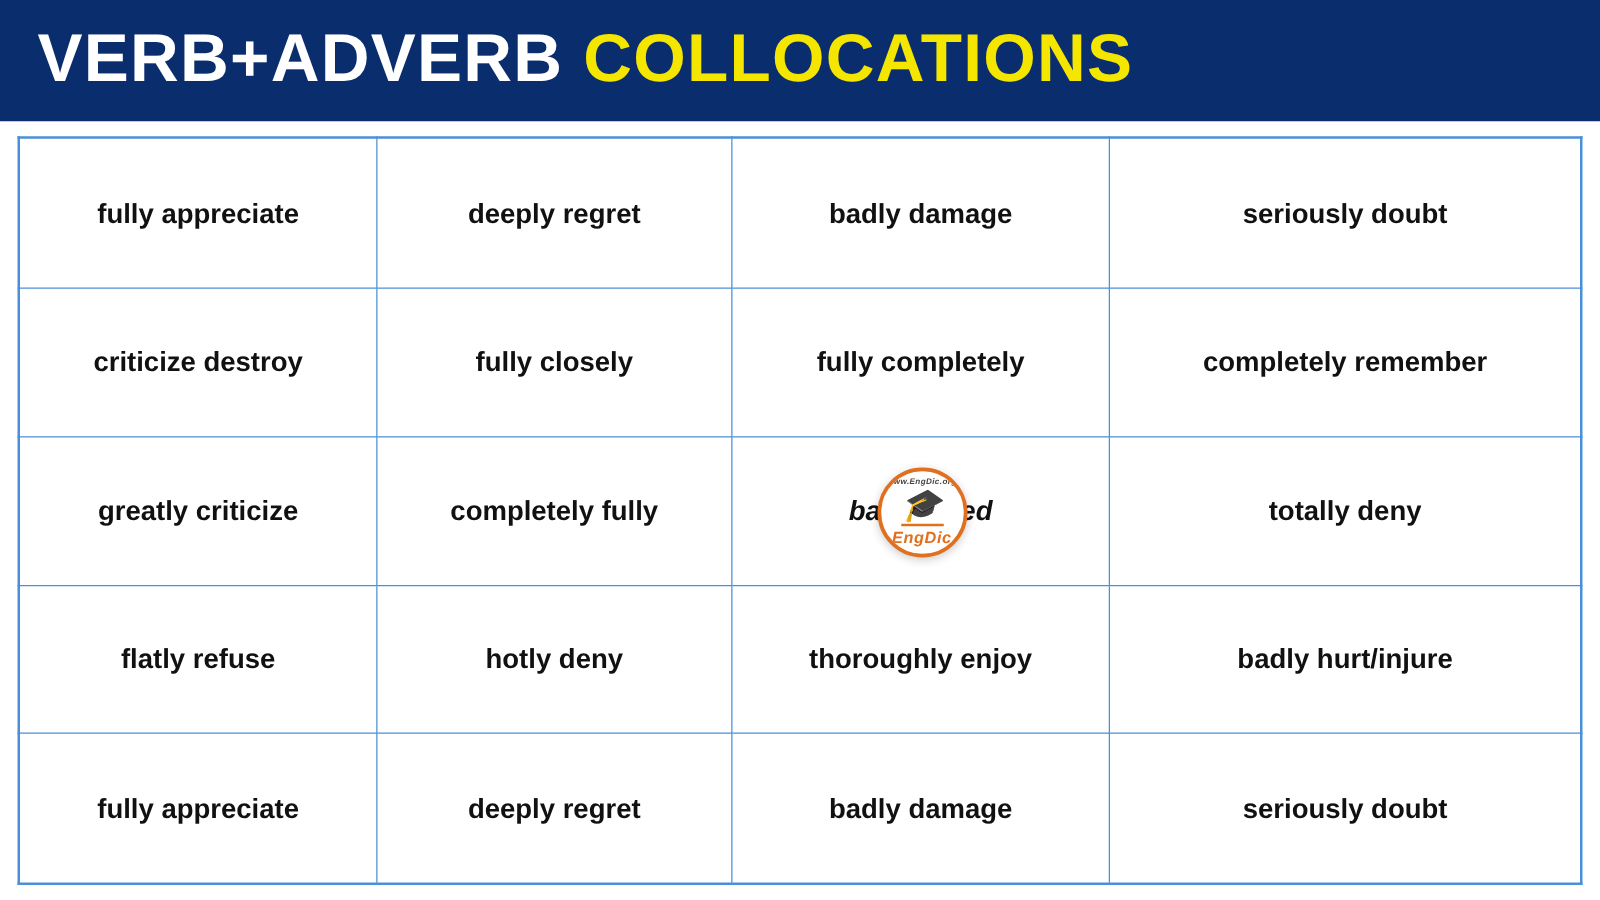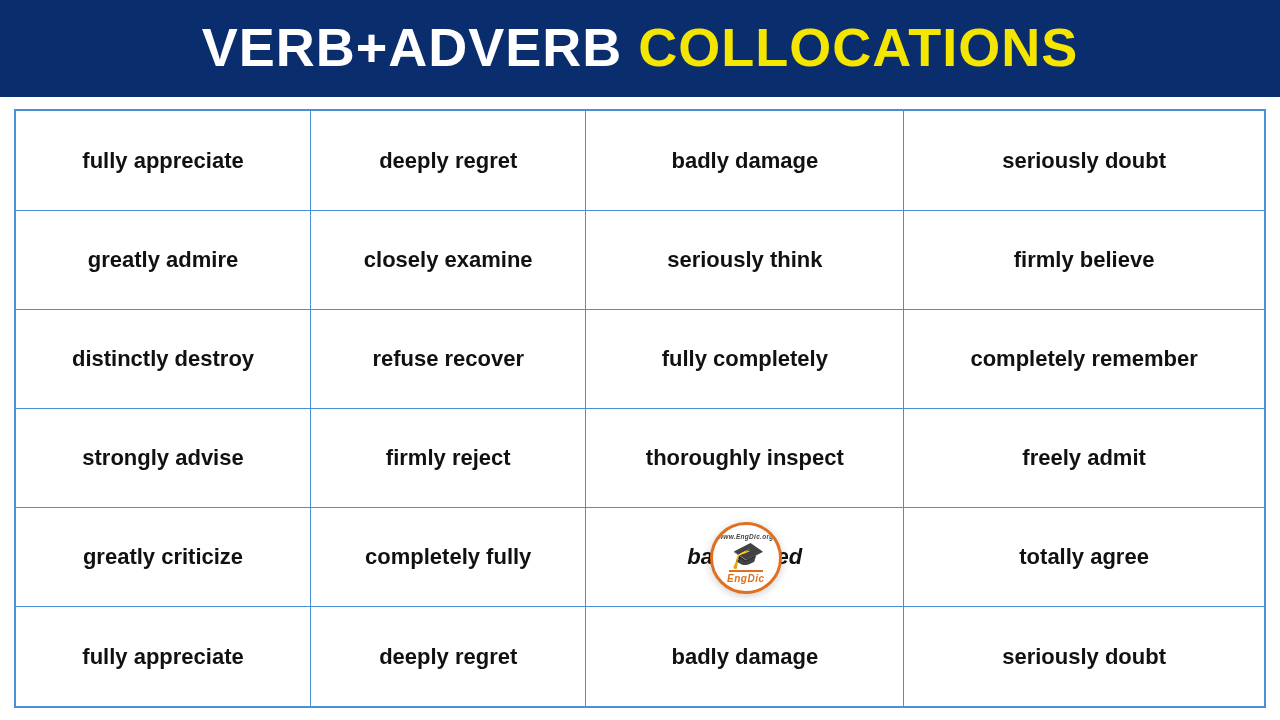--- a/index.html
+++ b/index.html
@@ -22,21 +22,20 @@
       display: flex;
       flex-direction: column;
       background: #ffffff;
     }
 
     .header {
       background-color: #0a2d6e;
       padding: 18px 30px 20px 30px;
       display: flex;
       align-items: center;
-      justify-content: center;
       flex-shrink: 0;
     }
 
     .header-title {
       font-size: 54px;
       font-weight: 900;
       letter-spacing: 1px;
       line-height: 1.1;
     }
 
@@ -101,49 +100,43 @@
   <div class="table-container">
     <table class="collocation-table">
       <tbody id="table-body">
       <tr>
             <td>fully appreciate</td>
             <td>deeply regret</td>
             <td>badly damage</td>
             <td>seriously doubt</td>
           </tr>
           <tr>
-            <td>greatly admire</td>
-            <td>closely examine</td>
-            <td>seriously think</td>
-            <td>firmly believe</td>
-          </tr>
-          <tr>
-            <td>distinctly destroy</td>
-            <td>refuse recover</td>
+            <td>criticize destroy</td>
+            <td>fully closely</td>
             <td>fully completely</td>
             <td>completely remember</td>
-          </tr>
-          <tr>
-            <td>strongly advise</td>
-            <td>firmly reject</td>
-            <td>thoroughly inspect</td>
-            <td>freely admit</td>
           </tr>
           <tr>
             <td>greatly criticize</td>
             <td>completely fully</td>
             <td class="logo-cell">badly need<div class="logo-overlay">
           <div style="width:72px;height:72px;border-radius:50%;background:white;border:3px solid #e07020;display:flex;flex-direction:column;align-items:center;justify-content:center;overflow:hidden;box-shadow:0 2px 8px rgba(0,0,0,0.2);">
             <div style="font-size:6.5px;color:#444;font-weight:700;letter-spacing:0.3px;line-height:1.2;text-align:center;">www.EngDic.org</div>
             <div style="font-size:26px;line-height:1;color:#1a6fbd;margin:1px 0;">🎓</div>
             <div style="width:34px;height:2px;background:#e07020;margin:1px 0;"></div>
-            <div style="font-size:10px;color:#e07020;font-weight:900;letter-spacing:0.5px;">EngDic</div>
+            <div style="font-size:13px;color:#e07020;font-weight:900;letter-spacing:0.5px;">EngDic</div>
           </div>
         </div></td>
-            <td>totally agree</td>
+            <td>totally deny</td>
+          </tr>
+          <tr>
+            <td>flatly refuse</td>
+            <td>hotly deny</td>
+            <td>thoroughly enjoy</td>
+            <td>badly hurt/injure</td>
           </tr>
           <tr>
             <td>fully appreciate</td>
             <td>deeply regret</td>
             <td>badly damage</td>
             <td>seriously doubt</td>
           </tr>
         </tbody>
     </table>
   </div>

